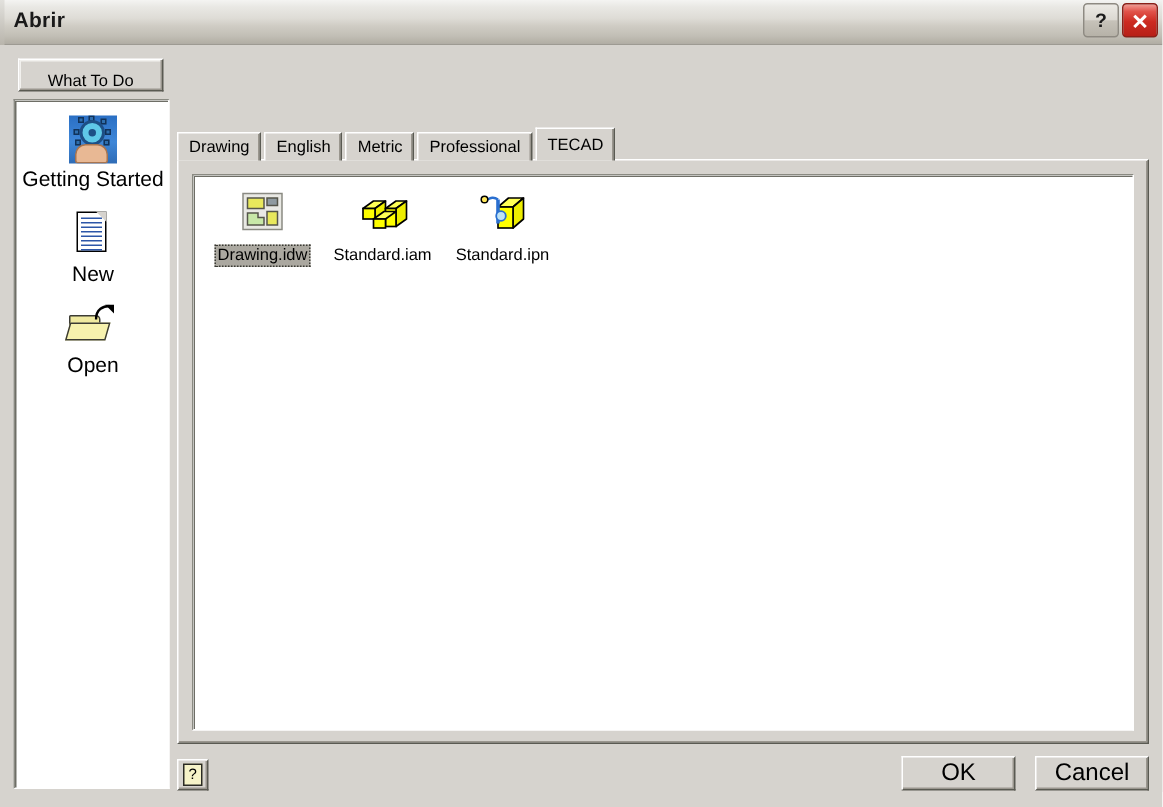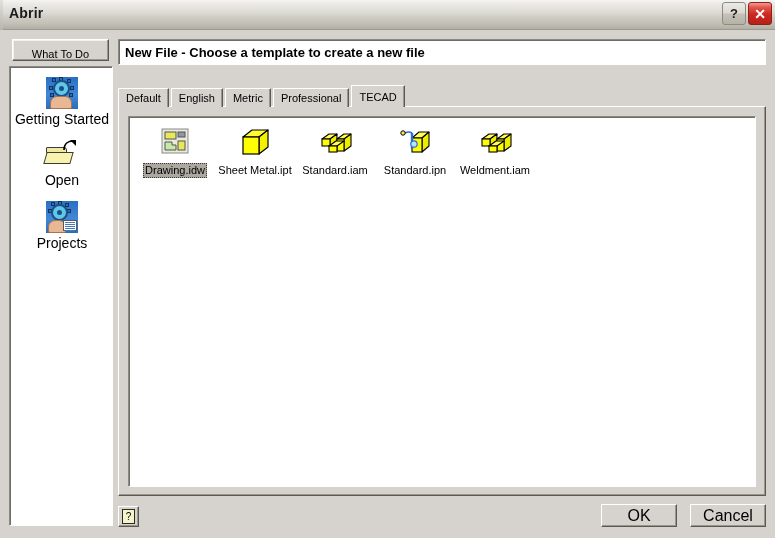--- a/index.html
+++ b/index.html
@@ -344,67 +344,62 @@
               <div class="gh-tooth" style="left:3px;  top:9px;"></div>
               <div class="gh-tooth" style="left:4px;  top:16px;"></div>
               <div class="gh-tooth" style="left:23px; top:16px;"></div>
               <div class="gh-gear"></div>
               <div class="gh-palm"></div>
             </div>
           </div>
           <div class="nav-label">Getting Started</div>
         </div>
 
+        <div class="nav-item">
+          <div class="nav-ico ico-doc">
+            <div class="doc-shadow"></div>
+            <div class="doc-page">
+              <div class="doc-fold"></div>
+              <div class="doc-lines">
+                <i></i>
+                  <i></i>
+                  <i></i>
+                  <i></i>
+                  <i></i>
+                  <i></i>
+                  <i></i>
+                  <i></i>
+              </div>
+            </div>
+          </div>
+          <div class="nav-label">New</div>
+        </div>
 
         <div class="nav-item">
           <div class="nav-ico ico-folder">
             <div class="fld-back"></div>
             <div class="fld-front"></div>
             <svg class="fld-arrow" viewBox="0 0 14 12">
               <path d="M1 10 C1 3, 6 1, 10 1 L10 1" stroke="#000" stroke-width="1.6" fill="none"></path>
               <polygon points="7,0 13,0 13,6" fill="#000"></polygon>
             </svg>
           </div>
           <div class="nav-label">Open</div>
         </div>
 
-        <div class="nav-item">
-          <div class="nav-ico">
-            <div class="ico-gearhand">
-              <div class="gh-tooth" style="left:5px;  top:1px;"></div>
-              <div class="gh-tooth" style="left:12px; top:0px;"></div>
-              <div class="gh-tooth" style="left:19px; top:2px;"></div>
-              <div class="gh-tooth" style="left:2px;  top:8px;"></div>
-              <div class="gh-tooth" style="left:21px; top:8px;"></div>
-              <div class="gh-gear" style="left:5px; top:3px;"></div>
-              <div class="gh-palm" style="left:2px; width:18px;"></div>
-              <div class="gh-papers">
-                  <i></i>
-                  <i></i>
-                  <i></i>
-                  <i></i>
-                  <i></i>
-                </div>
-            </div>
-          </div>
-          <div class="nav-label">Projects</div>
-        </div>
 
       </div>
     </div>
 
     <div class="main">
 
-      <div class="header-bar">
-        <div class="header-title">New File - Choose a template to create a new file</div>
-      </div>
 
       <div class="tabstrip">
         <div class="tab">
-            <span>Default</span>
+            <span>Drawing</span>
           </div>
         <div class="tab">
             <span>English</span>
           </div>
         <div class="tab">
             <span>Metric</span>
           </div>
         <div class="tab">
             <span>Professional</span>
           </div>
@@ -422,30 +417,20 @@
                 <rect x="4" y="2" width="26" height="24" fill="#e9e9e4" stroke="#8a8a82" stroke-width="1"></rect>
                 <rect x="7" y="5" width="11" height="7" fill="#e8e85c" stroke="#55554a" stroke-width="1"></rect>
                 <rect x="20" y="5" width="7" height="5" fill="#8f9aa0" stroke="#55554a" stroke-width="1"></rect>
                 <path d="M7 15 h7 v3 h4 v5 h-11 z" fill="#c8e8a8" stroke="#55554a" stroke-width="1"></path>
                 <rect x="20" y="14" width="7" height="9" fill="#e8e85c" stroke="#55554a" stroke-width="1"></rect>
               </svg>
             </div>
             <div class="file-label">Drawing.idw</div>
           </div>
 
-          <div class="file-item">
-            <div class="file-ico">
-              <svg width="34" height="32" viewBox="0 0 34 32">
-                <polygon points="5,10 14,3 30,3 21,10" fill="#ffff33" stroke="#000" stroke-width="1.2" stroke-linejoin="round"></polygon>
-                <polygon points="21,10 30,3 30,20 21,27" fill="#f2f200" stroke="#000" stroke-width="1.2" stroke-linejoin="round"></polygon>
-                <rect x="5" y="10" width="16" height="17" fill="#ffff00" stroke="#000" stroke-width="1.2"></rect>
-              </svg>
-            </div>
-            <div class="file-label">Sheet Metal.ipt</div>
-          </div>
 
           <div class="file-item">
             <div class="file-ico">
               <svg width="34" height="32" viewBox="0 0 34 32">
                 <polygon points="4,12 11,7 19,7 12,12" fill="#ffff55" stroke="#000" stroke-width="1.1" stroke-linejoin="round"></polygon>
                 <polygon points="12,12 19,7 19,14 12,19" fill="#eded00" stroke="#000" stroke-width="1.1" stroke-linejoin="round"></polygon>
                 <rect x="4" y="12" width="8" height="7" fill="#ffff00" stroke="#000" stroke-width="1.1"></rect>
                 <polygon points="19,12 26,7 33,7 26,12" fill="#ffff55" stroke="#000" stroke-width="1.1" stroke-linejoin="round"></polygon>
                 <polygon points="26,12 33,7 33,19 26,24" fill="#eded00" stroke="#000" stroke-width="1.1" stroke-linejoin="round"></polygon>
                 <rect x="19" y="12" width="7" height="12" fill="#ffff00" stroke="#000" stroke-width="1.1"></rect>
@@ -465,35 +450,20 @@
                 <path d="M14 6 L14 22" stroke="#2a6fd0" stroke-width="2.4" fill="none"></path>
                 <path d="M14 6 C11 4, 9 5, 7 6" stroke="#2a6fd0" stroke-width="1.6" fill="none"></path>
                 <circle cx="16" cy="17" r="3.2" fill="#bfe3f5" stroke="#2a6fd0" stroke-width="1.2"></circle>
                 <circle cx="5" cy="6" r="2.2" fill="#ffe85c" stroke="#000" stroke-width="1"></circle>
               </svg>
             </div>
             <div class="file-label">Standard.ipn</div>
           </div>
 
 
-          <div class="file-item">
-            <div class="file-ico">
-              <svg width="34" height="32" viewBox="0 0 34 32">
-                <polygon points="4,12 11,7 19,7 12,12" fill="#ffff55" stroke="#000" stroke-width="1.1" stroke-linejoin="round"></polygon>
-                <polygon points="12,12 19,7 19,14 12,19" fill="#eded00" stroke="#000" stroke-width="1.1" stroke-linejoin="round"></polygon>
-                <rect x="4" y="12" width="8" height="7" fill="#ffff00" stroke="#000" stroke-width="1.1"></rect>
-                <polygon points="19,12 26,7 33,7 26,12" fill="#ffff55" stroke="#000" stroke-width="1.1" stroke-linejoin="round"></polygon>
-                <polygon points="26,12 33,7 33,19 26,24" fill="#eded00" stroke="#000" stroke-width="1.1" stroke-linejoin="round"></polygon>
-                <rect x="19" y="12" width="7" height="12" fill="#ffff00" stroke="#000" stroke-width="1.1"></rect>
-                <polygon points="11,19 18,14 26,14 19,19" fill="#ffff55" stroke="#000" stroke-width="1.1" stroke-linejoin="round"></polygon>
-                <rect x="11" y="19" width="8" height="6" fill="#ffff00" stroke="#000" stroke-width="1.1"></rect>
-              </svg>
-            </div>
-            <div class="file-label">Weldment.iam</div>
-          </div>
 
         </div>
       </div>
     </div>
 
     <div class="bottom">
       <div class="help-btn">
         <div class="help-glyph">?</div>
       </div>
       <div class="dlg-btn btn-ok">

